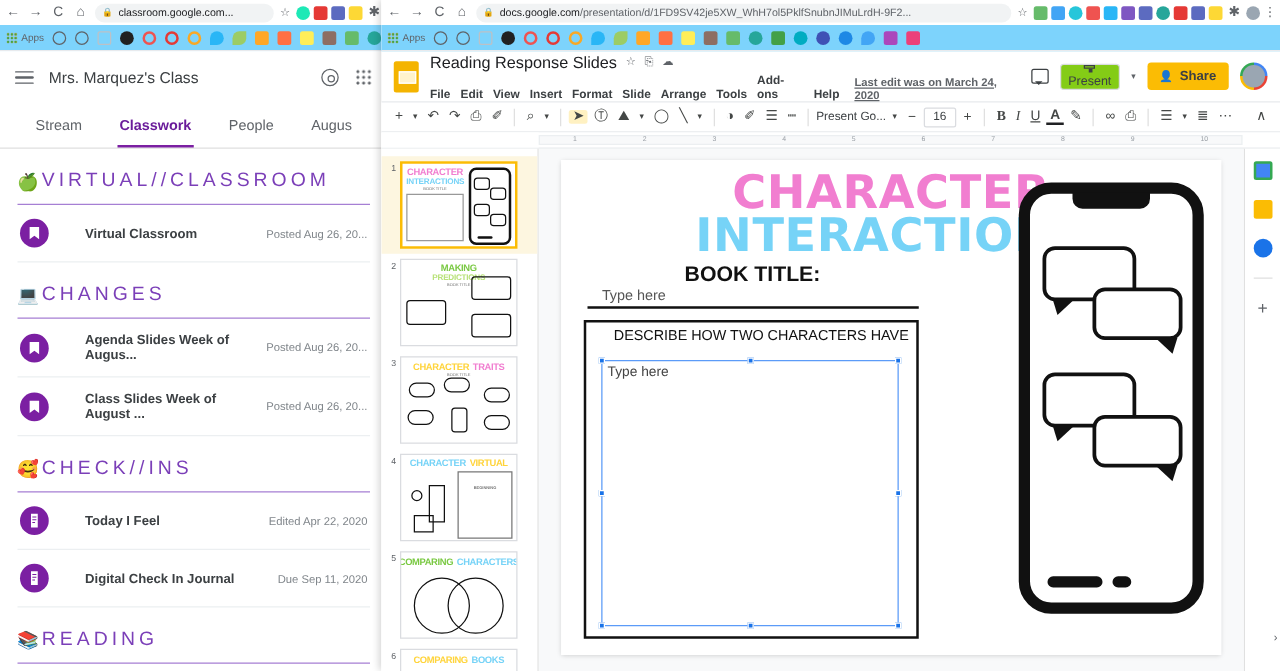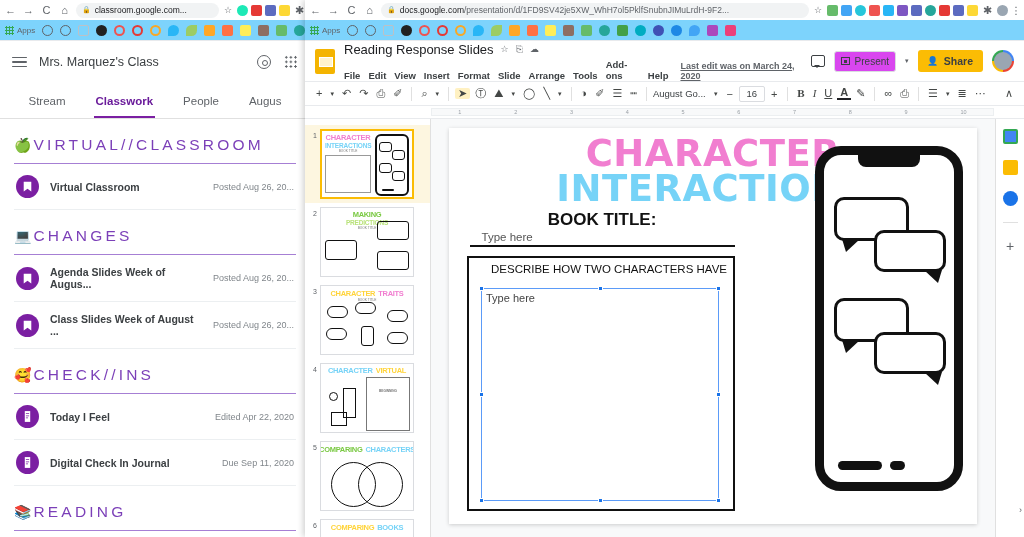--- a/index.html
+++ b/index.html
@@ -100,21 +100,21 @@
   }
   .gc-item {
     display: flex; align-items: center; gap: 11px;
     padding: 11px 2px; border-bottom: 1px solid #eceff1;
   }
   .gc-ico {
     width: 23px; height: 23px; border-radius: 50%; flex: 0 0 auto;
     background: #7b1fa2; position: relative;
   }
   .gc-ico svg { position: absolute; left: 5px; top: 5px; }
-  .gc-item-title { font-size: 10.5px; color: #3c4043; font-weight: bold; flex: 1; }
+  .gc-item-title { font-size: 10.5px; color: #3c4043; font-weight: bold; flex: 1; margin-left: 18px; }
   .gc-item-date { font-size: 9px; color: #80868b; white-space: nowrap; }
 
   
   #slides-window {
     left: 305px; top: 0; width: 719px; height: 537px;
     background: #fff; box-shadow: -2px 0 6px rgba(0,0,0,.18);
   }
   .gs-titlebar { height: 40px; display: flex; align-items: center; padding: 0 10px; gap: 9px; }
   .slides-logo {
     width: 20px; height: 25px; background: #f4b400; border-radius: 2px;
@@ -132,21 +132,21 @@
   .gs-menu { font-size: 9.5px; color: #3c4043; }
   .gs-lastedit { font-size: 9px; color: #5f6368; text-decoration: underline; margin-left: 4px; }
   .comment-ico { width: 14px; height: 12px; border: 1.5px solid #3c4043; border-radius: 2px; position: relative; }
   .comment-ico::after {
     content: ""; position: absolute; left: 2px; bottom: -5px;
     border: 3px solid transparent; border-top-color: #3c4043;
   }
   .present-btn {
     display: flex; align-items: center; height: 21px;
     border: 1px solid #dadce0; border-radius: 3px; font-size: 10px;
-    color: #3c4043; padding: 0 6px; gap: 5px; background: #d946ef;
+    color: #3c4043; padding: 0 6px; gap: 5px; background: #84cc16; flex-direction: column;
   }
   .present-sq { width: 9px; height: 8px; border: 1.3px solid #3c4043; position: relative; }
   .present-sq::after { content:""; position:absolute; left:2.5px; top:2px; width:3px; height:3px; background:#3c4043; }
   .caret { font-size: 7px; color: #5f6368; }
   .share-btn {
     display: flex; align-items: center; gap: 5px; height: 22px;
     background: #fbbc04; border-radius: 3px; padding: 0 10px;
     font-size: 10.5px; color: #3c4043; font-weight: bold;
   }
   .lock-ico { font-size: 9px; }
@@ -549,21 +549,21 @@
       <span class="tb small">▾</span>
       <span class="tb">◯</span>
       <span class="tb">╲</span>
       <span class="tb small">▾</span>
       <span class="tb-div"></span>
       <span class="tb">◑</span>
       <span class="tb">✐</span>
       <span class="tb">☰</span>
       <span class="tb">┉</span>
       <span class="tb-div"></span>
-      <span class="fontbox">August Go...</span>
+      <span class="fontbox">Present Go...</span>
       <span class="tb small">▾</span>
       <span class="stepper">−</span>
       <span class="sizebox">16</span>
       <span class="stepper">+</span>
       <span class="tb-div"></span>
       <span class="tb tb-b">B</span>
       <span class="tb tb-i">I</span>
       <span class="tb tb-u">U</span>
       <span class="tb tb-A">A</span>
       <span class="tb">✎</span>

